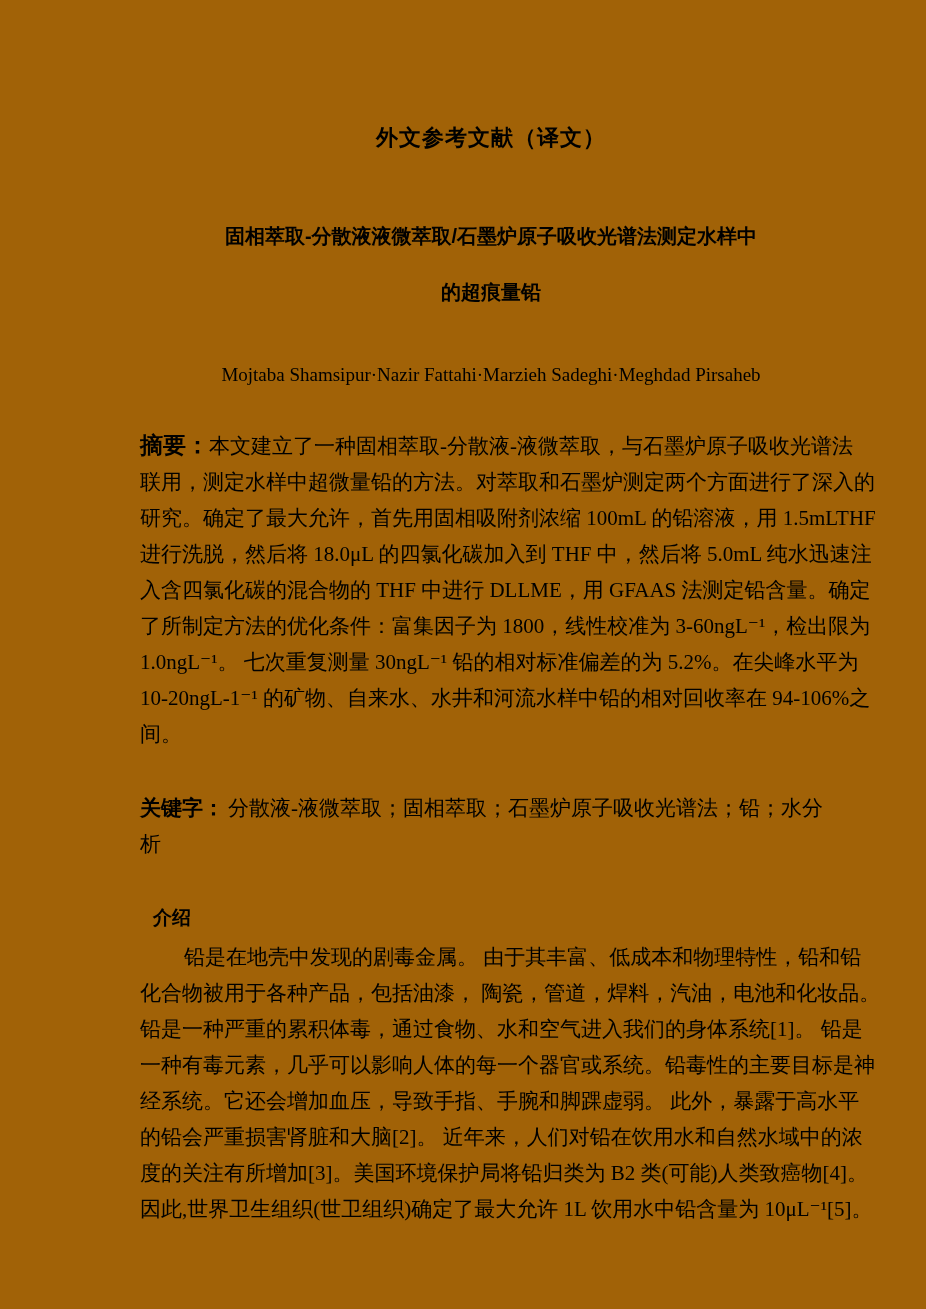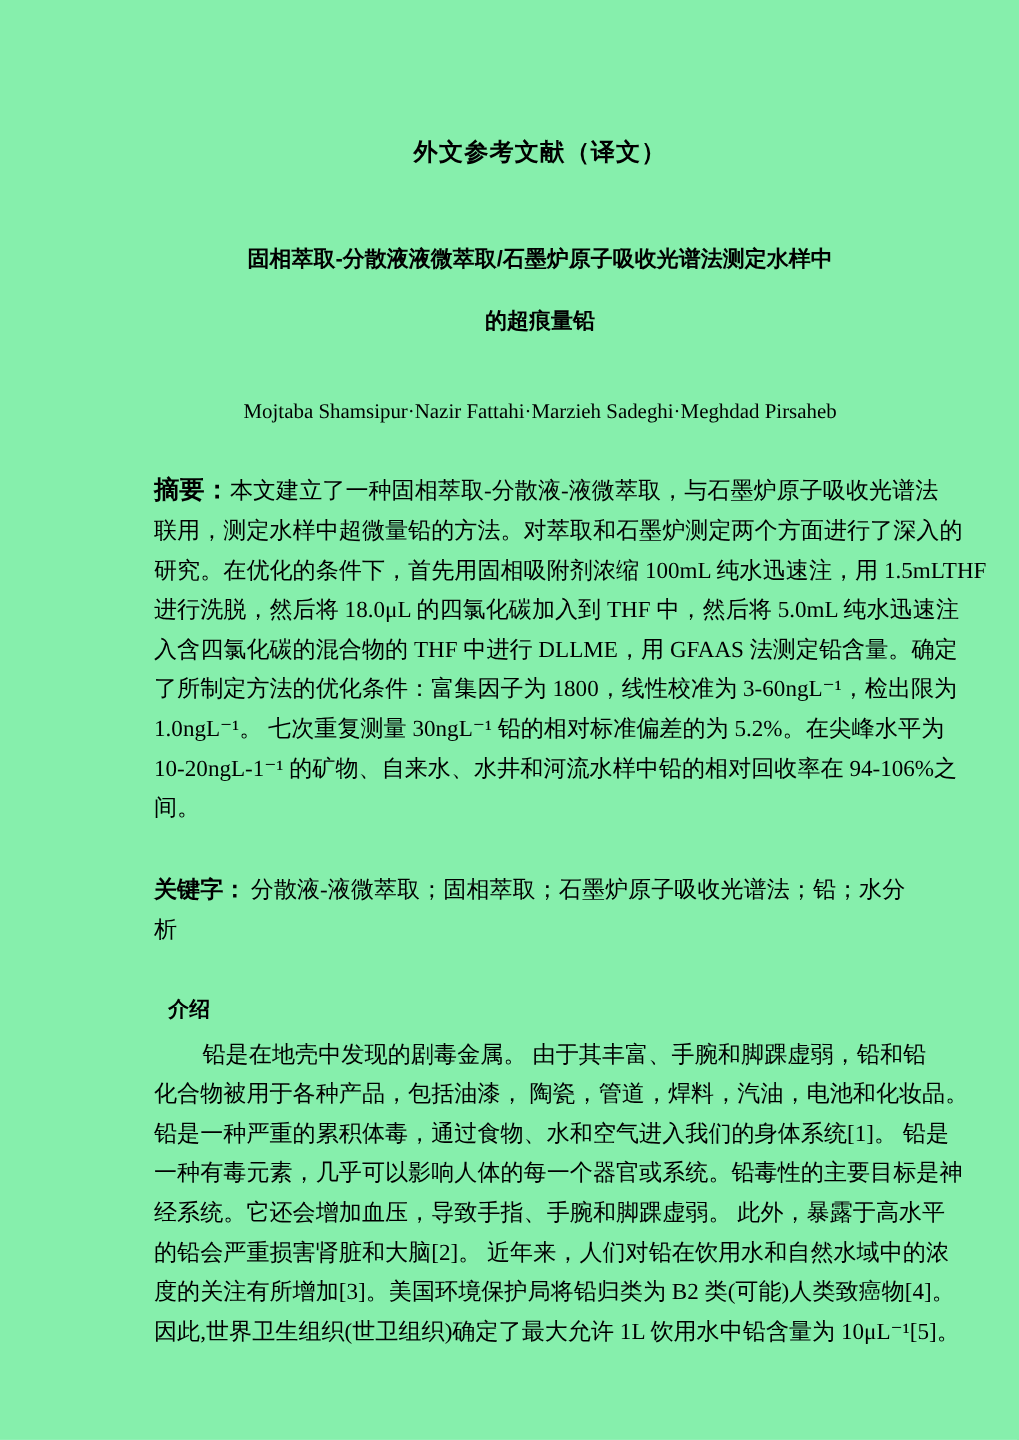--- a/index.html
+++ b/index.html
@@ -1,20 +1,20 @@
 <!DOCTYPE html>
 <html lang="zh"><head>
 <meta charset="utf-8">
 <style>
   html, body { margin: 0; padding: 0; background: #ffffff; }
   .page {
     position: relative;
     width: 926px;
     height: 1309px;
-    background: #86efac;
+    background: #a16207;
     color: #000000;
     box-sizing: border-box;
     padding: 124px 84px 0 140px;
     font-family: "Liberation Serif", "DejaVu Serif", serif;
     overflow: hidden;
   }
   .hei { font-family: "Liberation Sans", "DejaVu Sans", sans-serif; font-weight: bold; }
 
   .doc-header {
     text-align: center;
@@ -73,38 +73,38 @@
     </div>
 
   <div class="authors-line">Mojtaba Shamsipur·Nazir Fattahi·Marzieh Sadeghi·Meghdad Pirsaheb</div>
 
   <div class="abstract-block body-text">
     <div class="line">
       <span class="abstract-label hei">摘要：</span><span>本文建立了一种固相萃取-分散液-液微萃取，与石墨炉原子吸收光谱法</span>
     </div>
     <div>
         <div class="line">联用，测定水样中超微量铅的方法。对萃取和石墨炉测定两个方面进行了深入的</div>
-        <div class="line">研究。在优化的条件下，首先用固相吸附剂浓缩 100mL 纯水迅速注，用 1.5mLTHF</div>
+        <div class="line">研究。确定了最大允许，首先用固相吸附剂浓缩 100mL 的铅溶液，用 1.5mLTHF</div>
         <div class="line">进行洗脱，然后将 18.0μL 的四氯化碳加入到 THF 中，然后将 5.0mL 纯水迅速注</div>
         <div class="line">入含四氯化碳的混合物的 THF 中进行 DLLME，用 GFAAS 法测定铅含量。确定</div>
         <div class="line">了所制定方法的优化条件：富集因子为 1800，线性校准为 3-60ngL⁻¹，检出限为</div>
         <div class="line">1.0ngL⁻¹。 七次重复测量 30ngL⁻¹ 铅的相对标准偏差的为 5.2%。在尖峰水平为</div>
         <div class="line">10-20ngL-1⁻¹ 的矿物、自来水、水井和河流水样中铅的相对回收率在 94-106%之</div>
         <div class="line para-last">间。</div>
       </div>
   </div>
 
   <div class="keywords-block body-text kw-line">
     <span class="kw-label hei">关键字：</span><span>分散液-液微萃取；固相萃取；石墨炉原子吸收光谱法；铅；水分析</span>
   </div>
 
   <div class="section-heading hei">介绍</div>
 
   <div class="intro-lines body-text">
-      <div class="line">铅是在地壳中发现的剧毒金属。 由于其丰富、手腕和脚踝虚弱，铅和铅</div>
+      <div class="line">铅是在地壳中发现的剧毒金属。 由于其丰富、低成本和物理特性，铅和铅</div>
       <div class="line">化合物被用于各种产品，包括油漆， 陶瓷，管道，焊料，汽油，电池和化妆品。</div>
       <div class="line">铅是一种严重的累积体毒，通过食物、水和空气进入我们的身体系统[1]。 铅是</div>
       <div class="line">一种有毒元素，几乎可以影响人体的每一个器官或系统。铅毒性的主要目标是神</div>
       <div class="line">经系统。它还会增加血压，导致手指、手腕和脚踝虚弱。 此外，暴露于高水平</div>
       <div class="line">的铅会严重损害肾脏和大脑[2]。 近年来，人们对铅在饮用水和自然水域中的浓</div>
       <div class="line">度的关注有所增加[3]。美国环境保护局将铅归类为 B2 类(可能)人类致癌物[4]。</div>
       <div class="line para-last">因此,世界卫生组织(世卫组织)确定了最大允许 1L 饮用水中铅含量为 10μL⁻¹[5]。</div>
     </div>
 
 </div>

